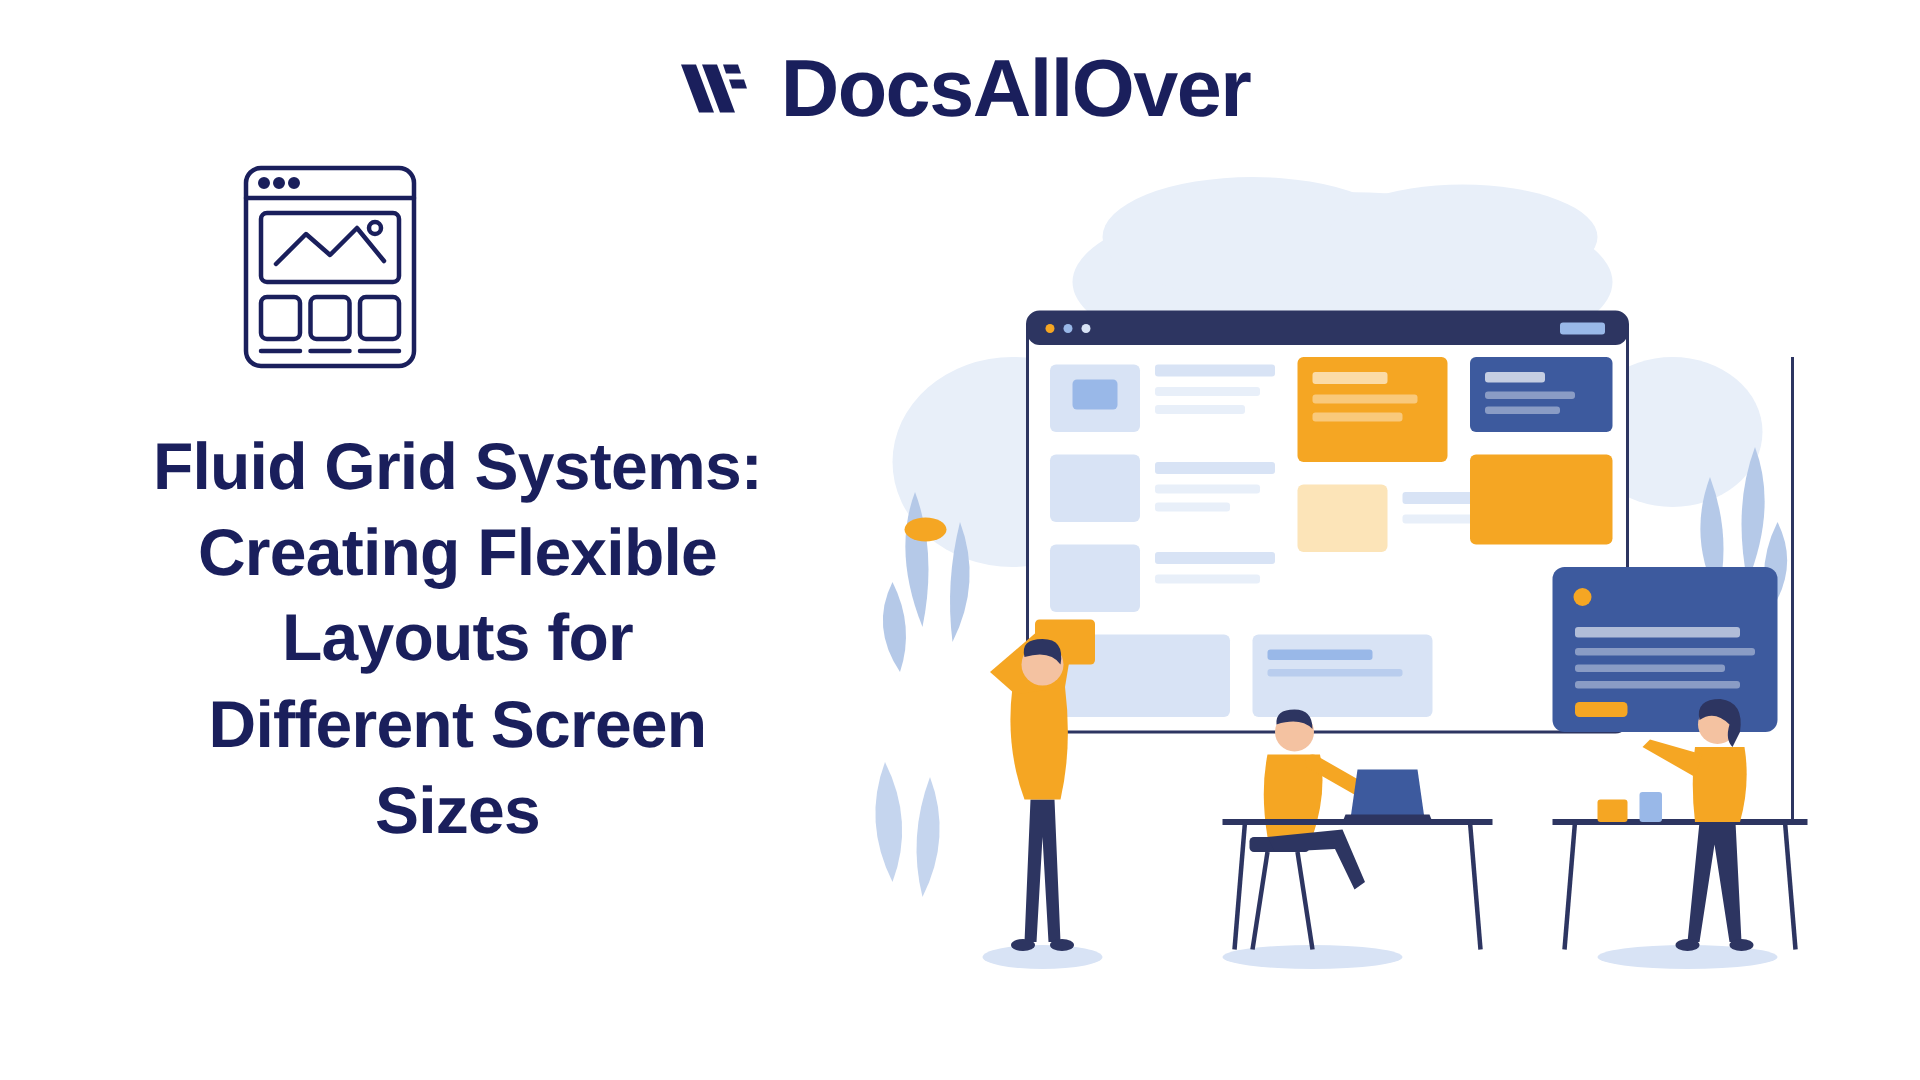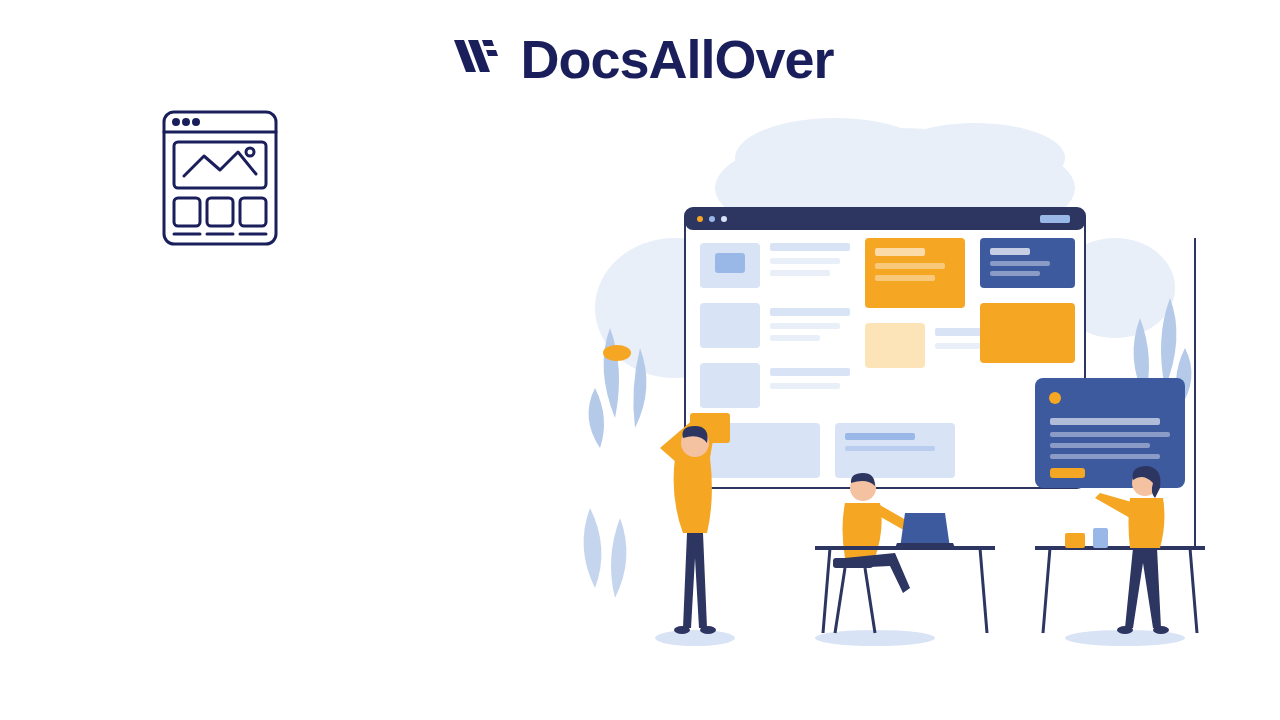--- a/index.html
+++ b/index.html
@@ -10,20 +10,21 @@
     body {
       width: 1280px;
       height: 720px;
       background: #ffffff;
       font-family: 'Segoe UI', -apple-system, BlinkMacSystemFont, sans-serif;
       overflow: hidden;
       position: relative;
     }
     .header {
       display: flex;
+      align-items: center;
       justify-content: center;
       padding-top: 28px;
       gap: 18px;
     }
     .logo-icon {
       width: 56px;
       height: 56px;
     }
     .brand-name {
       font-size: 54px;
@@ -95,20 +96,21 @@
           <circle cx="90" cy="44" r="4"></circle>
           <rect x="14" y="90" width="26" height="28" rx="4"></rect>
           <rect x="47" y="90" width="26" height="28" rx="4"></rect>
           <rect x="80" y="90" width="26" height="28" rx="4"></rect>
           <line x1="14" y1="126" x2="40" y2="126"></line>
           <line x1="47" y1="126" x2="73" y2="126"></line>
           <line x1="80" y1="126" x2="106" y2="126"></line>
         </g>
       </svg>
     </div>
+    <h2 class="title">Fluid Grid Systems: Creating Flexible Layouts for Different Screen Sizes</h2>
   </div>
 
   <div class="right-panel">
     <svg class="illustration" viewBox="0 0 680 560">
 
       <ellipse cx="340" cy="80" rx="180" ry="60" fill="#e8eff9"></ellipse>
       <ellipse cx="280" cy="50" rx="100" ry="40" fill="#e8eff9"></ellipse>
       <ellipse cx="420" cy="50" rx="90" ry="35" fill="#e8eff9"></ellipse>
       <ellipse cx="120" cy="200" rx="80" ry="70" fill="#e8eff9"></ellipse>
       <ellipse cx="560" cy="180" rx="60" ry="50" fill="#e8eff9"></ellipse>

